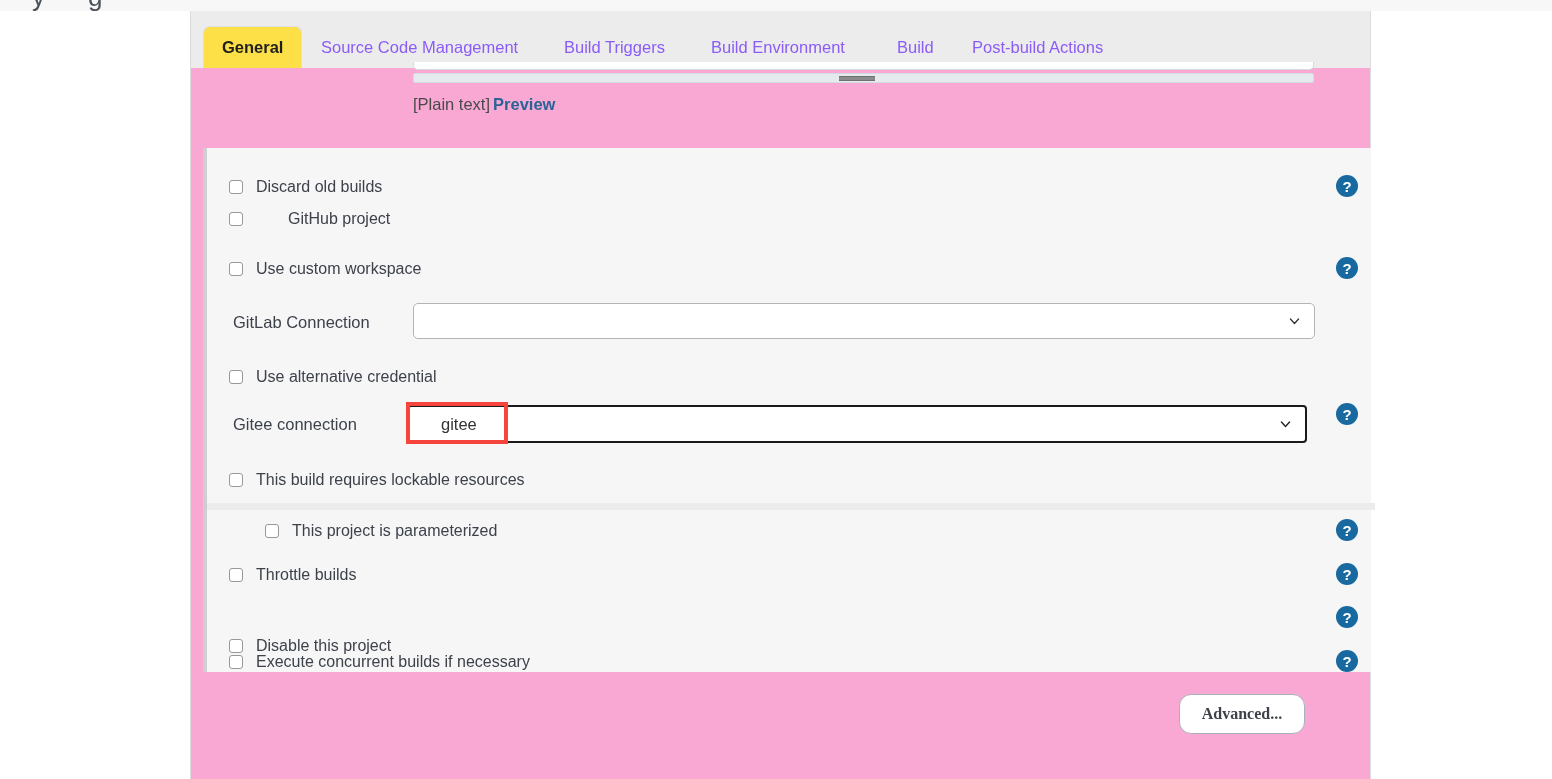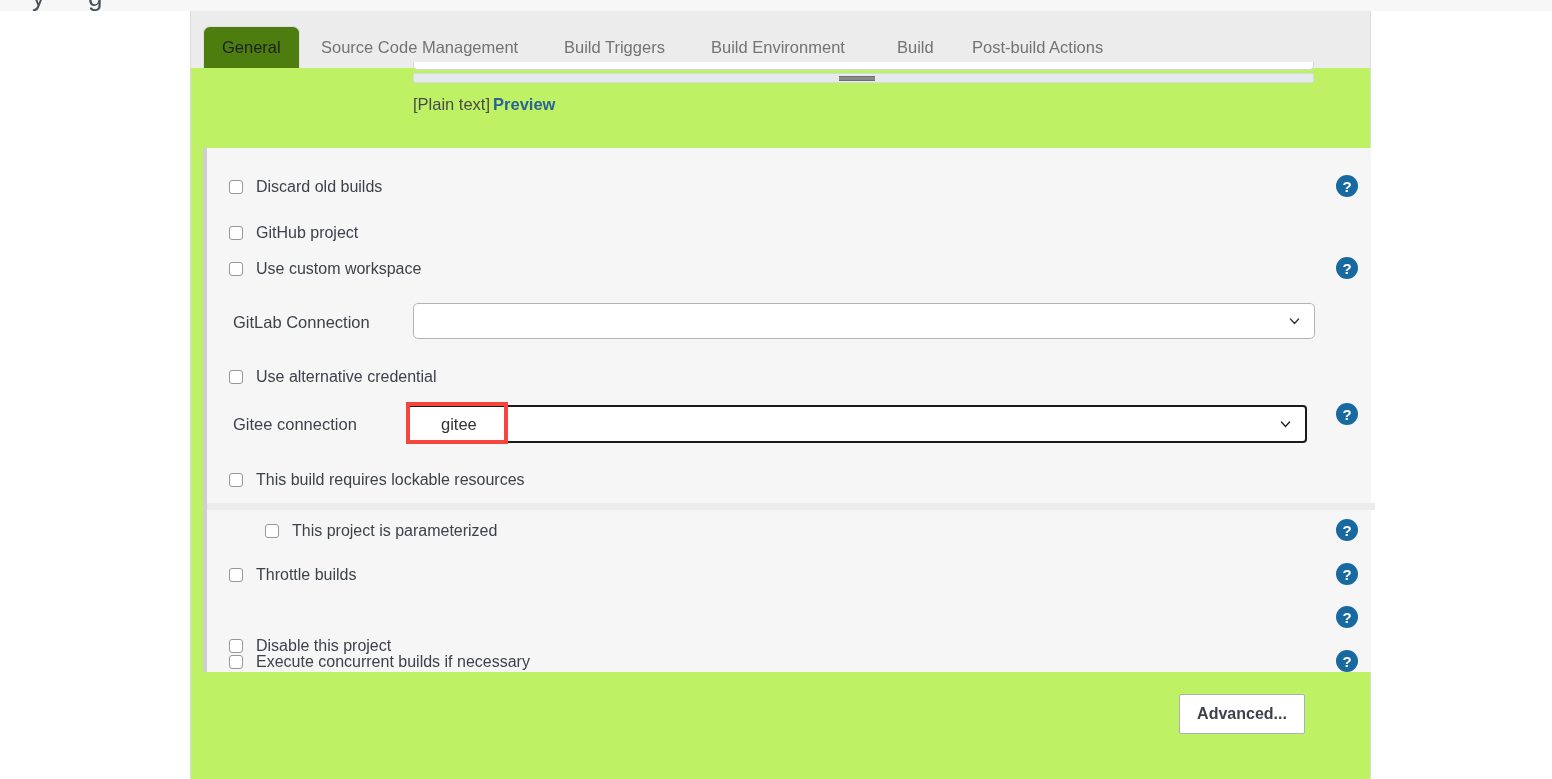--- a/index.html
+++ b/index.html
@@ -46,39 +46,39 @@
   }
   .tab {
     position: absolute;
     top: 15px;
     height: 42px;
     display: flex;
     align-items: center;
     justify-content: center;
     padding: 0 18px;
     font-size: 16.5px;
-    color: #737373;
+    color: #8b5cf6;
     white-space: nowrap;
     cursor: pointer;
   }
   .tab.active {
-    background: #4d7c0f;
+    background: #fde047;
     color: #1f1f1f;
-    font-weight: normal;
+    font-weight: bold;
     border-radius: 7px 7px 0 0;
     border: 1px solid #dfdfdf;
     border-bottom: none;
   }
 
   
   #config-panel {
     position: absolute;
     left: 190px; top: 68px;
     width: 1181px; height: 711px;
-    background: #bef264;
+    background: #f9a8d4;
     border-left: 1px solid #dcdcdc;
     border-right: 1px solid #dcdcdc;
   }
 
   
   #desc-textarea-tail {
     position: absolute;
     left: 222px; top: -6px;
     width: 901px; height: 8px;
     background: #ffffff;
@@ -216,28 +216,29 @@
     z-index: 60;
   }
 
   
   #advanced-button {
     position: absolute;
     left: 988px; top: 626px;
     width: 126px; height: 40px;
     background: #ffffff;
     border: 1px solid #a9b1ba;
-    border-radius: 2px;
+    border-radius: 12px;
     display: flex;
     align-items: center;
     justify-content: center;
     font-size: 16px;
     font-weight: bold;
     color: #3d424a;
     cursor: pointer;
+    font-family: Liberation Serif, serif;
   }
 </style>
 </head>
 <body>
 
 <div id="page-top-strip">
   <span class="clipped-glyph" id="glyph-y">y</span>
   <span class="clipped-glyph" id="glyph-g">g</span>
 </div>
 <div id="page-body-bg"></div>
@@ -261,21 +262,21 @@
   <div id="plain-text-row">
     <span>[Plain text]</span><span class="preview-link">Preview</span>
   </div>
 
   <div class="section" id="section-main">
 
     <div class="cbrow" style="top:28px;">
       <span class="cb"></span>
       <span class="cblabel">Discard old builds</span>
     </div>
-    <div class="cbrow" style="top:74px;">
+    <div class="cbrow" style="top:60px;gap:32px;">
       <span class="cb"></span>
       <span class="cblabel">GitHub project</span>
     </div>
     <div class="cbrow" style="top:110px;">
       <span class="cb"></span>
       <span class="cblabel">Use custom workspace</span>
     </div>
 
     <div class="fieldrow" style="top:148px; height:58px;">
       <span class="fieldlabel" style="left:26px; top:17px;">GitLab Connection</span>

